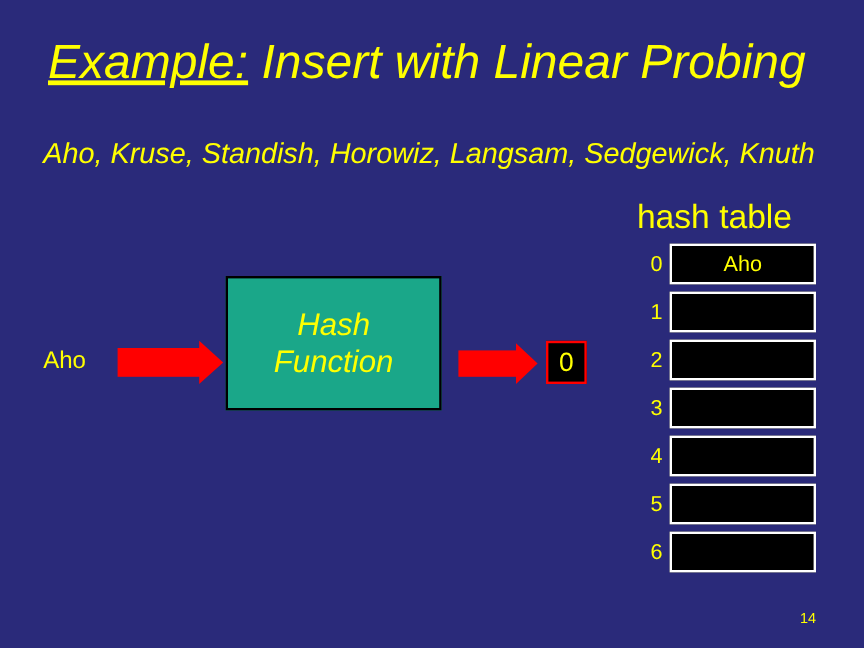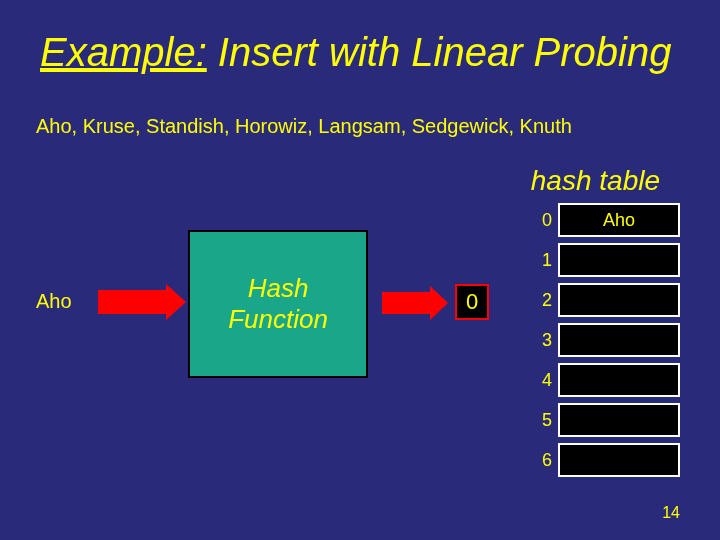--- a/index.html
+++ b/index.html
@@ -19,29 +19,29 @@
     font-style: italic;
     color: #ffff00;
   }
   .title-example {
     text-decoration: underline;
   }
   .names-list {
     position: absolute;
     top: 115px;
     left: 36px;
-    font-size: 20px;
-    color: #ffff00;
+    font-size: 24px;
+    color: #ffff00;
+    font-style: italic;
   }
   .hash-table-label {
     position: absolute;
     top: 165px;
     right: 60px;
     font-size: 28px;
-    font-style: italic;
     color: #ffff00;
     margin-left: 43px;
   }
   .input-label {
     position: absolute;
     top: 290px;
     left: 36px;
     font-size: 20px;
     color: #ffff00;
   }
@@ -61,21 +61,21 @@
     width: 0; height: 0;
     border-left: 20px solid #ff0000;
     border-top: 18px solid transparent;
     border-bottom: 18px solid transparent;
   }
   .hash-box {
     position: absolute;
     top: 230px;
     left: 188px;
     width: 180px;
-    height: 148px;
+    height: 112px;
     background: #1aa789;
     border: 2px solid #000;
     display: flex;
     align-items: center;
     justify-content: center;
     text-align: center;
     font-size: 26px;
     font-style: italic;
     color: #ffff00;
     line-height: 1.2;
@@ -139,21 +139,21 @@
     font-size: 18px;
     display: flex;
     align-items: center;
     justify-content: center;
   }
   .page-num {
     position: absolute;
     bottom: 18px;
     right: 40px;
     color: #ffff00;
-    font-size: 16px;
+    font-size: 12px;
   }
 </style>
 </head>
 <body>
 
 <div class="title">
   <span class="title-example">Example:</span><span> Insert with Linear Probing</span>
 </div>
 
 <div class="names-list">Aho, Kruse, Standish, Horowiz, Langsam, Sedgewick, Knuth</div>

